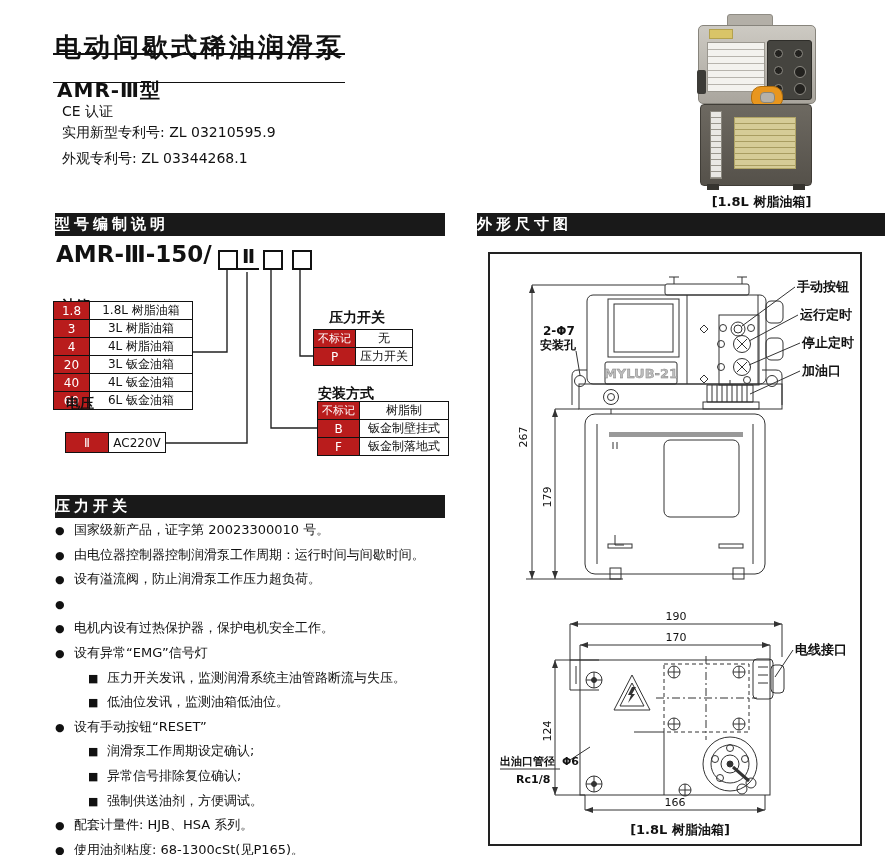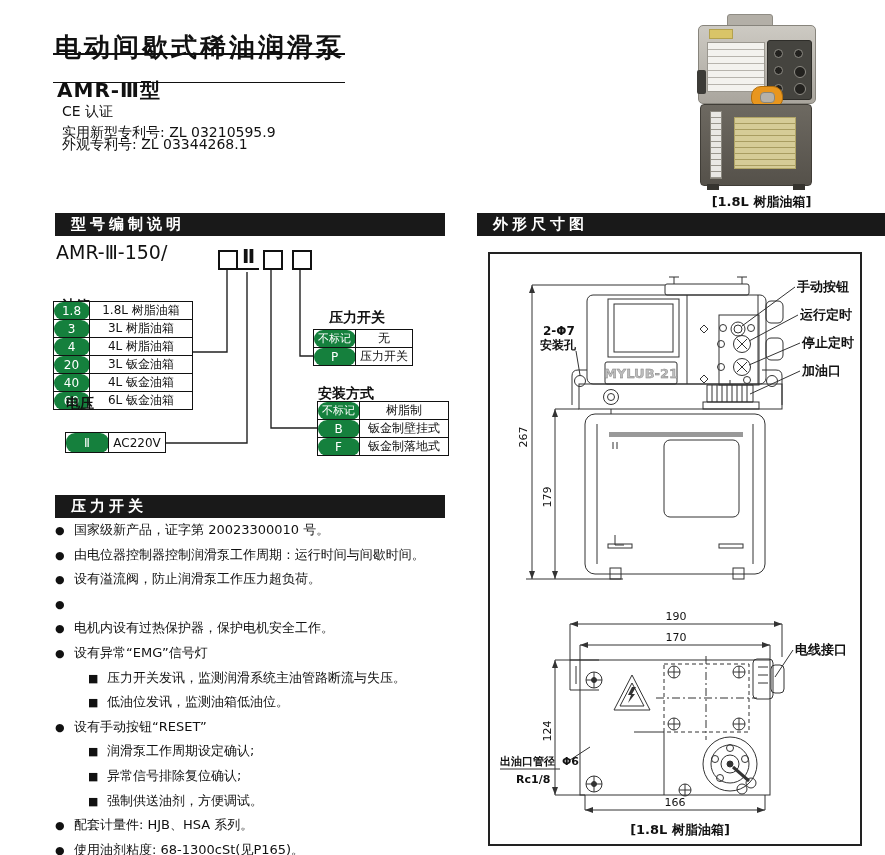--- a/index.html
+++ b/index.html
@@ -6,28 +6,28 @@
   .page{position:relative;width:885px;height:855px;background:#fff;overflow:hidden;
         font-family:"DejaVu Sans",sans-serif;color:#111;border-right:2px solid #ddd;}
   .abs{position:absolute;}
   
   .doc-title{left:55px;top:18px;font-size:26px;font-weight:bold;letter-spacing:3px;margin-top:12px;}
   .rule1{left:53px;top:53px;width:292px;height:2px;background:#111;}
   .doc-model{left:57px;top:57px;font-size:20px;font-weight:bold;letter-spacing:1px;margin-top:20px;}
   .rule2{left:53px;top:82px;width:292px;height:1px;background:#111;}
   .cert{left:62px;font-size:14px;}
   .bar{height:23px;line-height:23px;background:#191919;color:#fff;font-size:15px;
-       font-weight:bold;letter-spacing:4px;padding-left:16px;box-sizing:border-box;}
-  .code-prefix{left:56px;top:241px;font-size:19px;letter-spacing:0px;}
+       font-weight:bold;letter-spacing:4px;box-sizing:border-box;}
+  .code-prefix{left:56px;top:241px;font-size:23px;letter-spacing:0px;font-weight:bold;}
   .code-box{width:16px;height:16px;border:2px solid #111;top:250px;background:#fff;}
   .code-volt{left:238px;top:244px;font-size:20px;font-weight:bold;border-bottom:2px solid #111;padding:0 4px;}
   .tbl-label{font-size:14px;font-weight:bold;}
   .mtbl{border:1px solid #111;border-collapse:collapse;background:#fff;}
   .mtbl td{border:1px solid #111;padding:0;text-align:center;font-size:12px;white-space:nowrap;}
-  .mtbl td.code{background:#15803d;color:#fff;border-radius:9px;}
+  .mtbl td.code{background:#b91c1c;color:#fff;}
   .feat{left:55px;top:522px;width:425px;}
   .feat-item{display:flex;align-items:flex-start;margin-bottom:8.6px;font-size:13px;line-height:15px;}
   .feat-item .bul{width:19px;flex:0 0 19px;font-size:11px;padding-top:1px;}
   .feat-item.lv2{margin-left:33px;}
   
   .photo{left:693px;top:12px;width:137px;height:180px;}
   .photo *{position:absolute;box-sizing:border-box;}
   .p-toptab{left:34px;top:2px;width:46px;height:14px;background:#b3afa7;border:1px solid #8f8c84;border-radius:3px;}
   .p-head{left:5px;top:13px;width:118px;height:79px;background:linear-gradient(180deg,#cdcac3,#a9a59d);
           border:1px solid #87847c;border-radius:5px;}
@@ -66,21 +66,21 @@
     </g>
   </svg>
 
   <div class="abs doc-title">电动间歇式稀油润滑泵</div>
   <div class="abs rule1"></div>
   <div class="abs doc-model">AMR-Ⅲ型</div>
   <div class="abs rule2"></div>
 
   <div class="abs cert" style="top:103px">CE 认证</div>
   <div class="abs cert" style="top:124px">实用新型专利号: ZL 03210595.9</div>
-  <div class="abs cert" style="top:136px">外观专利号: ZL 03344268.1</div>
+  <div class="abs cert" style="top:150px">外观专利号: ZL 03344268.1</div>
 
   <div class="abs bar" style="left:55px;top:213px;width:390px">型号编制说明</div>
 
   <div class="abs code-prefix">AMR-Ⅲ-150/</div>
   <div class="abs code-box" style="left:218px"></div>
   <div class="abs code-volt">Ⅱ</div>
   <div class="abs code-box" style="left:263px"></div>
   <div class="abs code-box" style="left:292px"></div>
 
   <div class="abs tbl-label" style="left:62px;top:297px">油箱</div>

